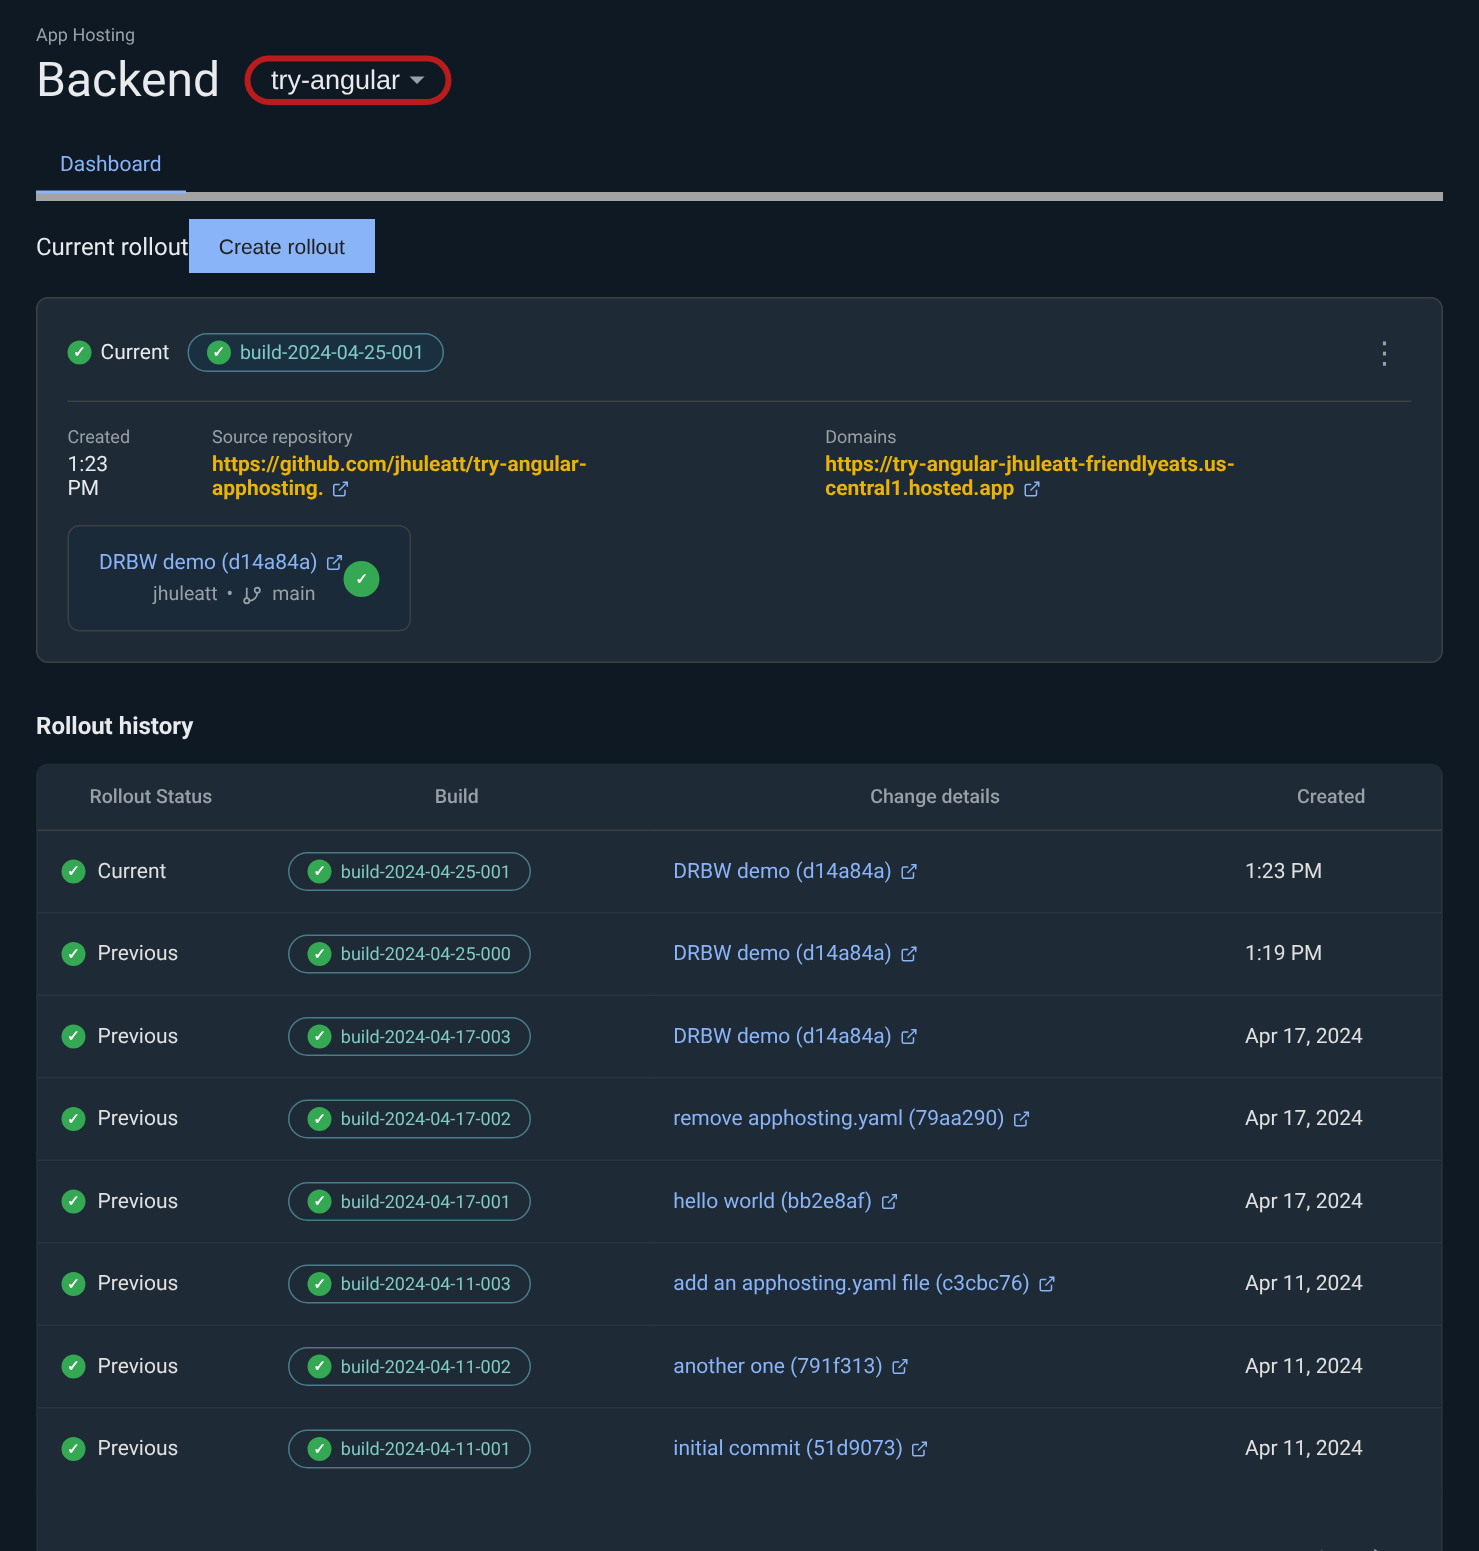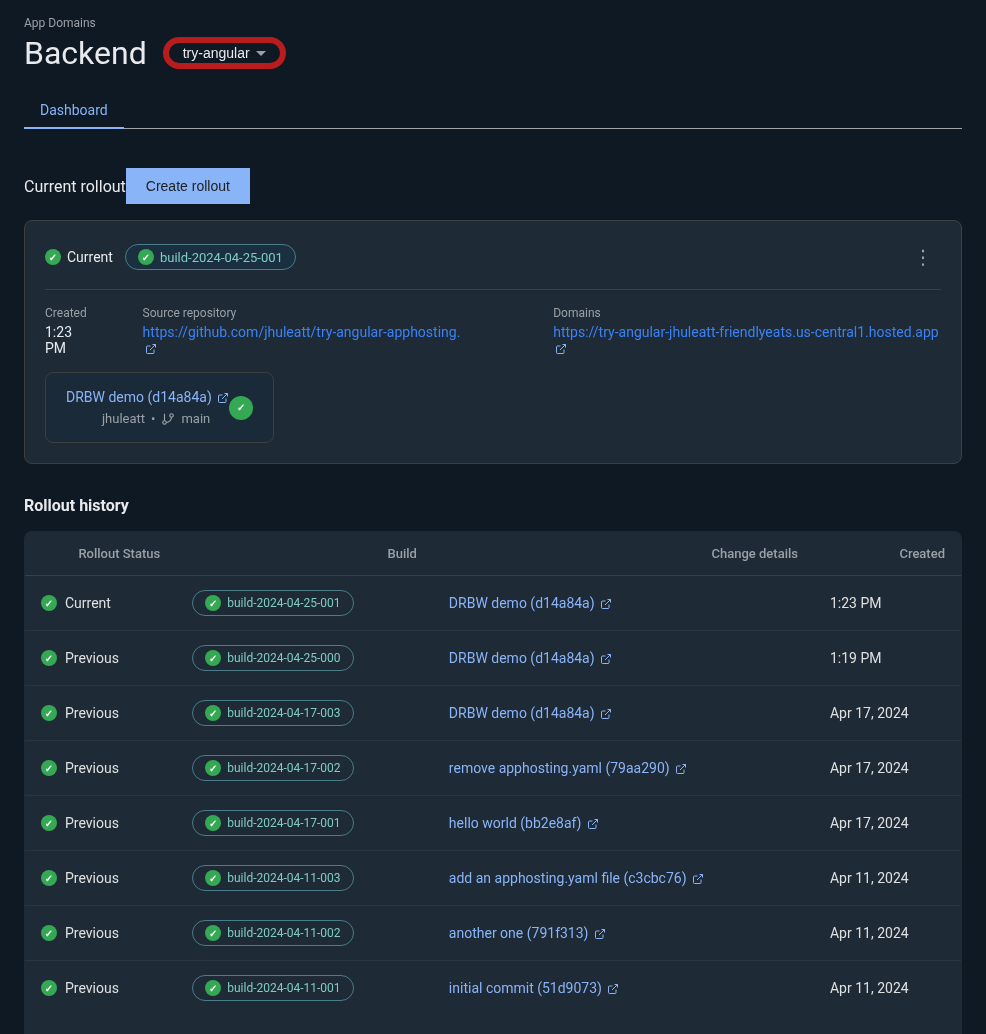--- a/index.html
+++ b/index.html
@@ -29,38 +29,38 @@
     .backend-title {
       font-size: 32px;
       font-weight: 400;
       color: #e8eaed;
     }
     .branch-selector {
       display: flex;
       align-items: center;
       gap: 6px;
       background: transparent;
-      border: 6px solid #b91c1c;
+      border: 4px solid #b91c1c;
       border-radius: 20px;
       padding: 2px 14px;
       color: #e8eaed;
       cursor: pointer;
-      font-size: 14px;
+      font-size: 18px;
     }
     .chevron-down { 
       width: 0; height: 0;
       border-left: 5px solid transparent;
       border-right: 5px solid transparent;
       border-top: 5px solid #9aa0a6;
       display: inline-block;
     }
     .tabs {
       display: flex;
-      border-bottom: 1px solid #a3a3a3;
-      margin-bottom: 39px;
+      border-bottom: 6px solid #a3a3a3;
+      margin-bottom: 12px;
     }
     .tab {
       padding: 10px 16px;
       cursor: pointer;
       color: #9aa0a6;
       font-size: 14px;
       position: relative;
     }
     .tab.active {
       color: #8ab4f8;
@@ -161,23 +161,24 @@
     .meta-label {
       color: #9aa0a6;
       font-size: 12px;
       margin-bottom: 4px;
     }
     .meta-value {
       color: #e8eaed;
       font-size: 14px;
     }
     .meta-link {
-      color: #3b82f6;
+      color: #eab308;
       text-decoration: none;
       font-size: 14px;
+      font-weight: bold;
     }
     .commit-card {
       background: #1a2a38;
       border: 1px solid #3c4043;
       border-radius: 8px;
       padding: 16px 20px;
       display: flex;
       align-items: center;
       justify-content: space-between;
       max-width: 440px;
@@ -206,21 +207,21 @@
       width: 100%;
       border-collapse: collapse;
       background: #1e2a35;
       border-radius: 8px;
       overflow: hidden;
       border: 1px solid #3c4043;
     }
     .history-table th {
       background: #1e2a35;
       padding: 14px 16px;
-      text-align: right;
+      text-align: center;
       font-weight: 500;
       font-size: 13px;
       color: #9aa0a6;
       border-bottom: 1px solid #3c4043;
     }
     .history-table td {
       padding: 14px 16px;
       border-bottom: 1px solid #2a3540;
       font-size: 14px;
       color: #e0e0e0;
@@ -268,21 +269,21 @@
       padding: 4px 8px;
     }
     .nav-btn:disabled { color: #3c4043; cursor: default; }
     .ext-link-svg { display: inline-block; vertical-align: middle; margin-left: 2px; }
   </style>
 </head>
 <body>
 
 <div class="page-container">
 
-  <div class="app-hosting-label">App Domains</div>
+  <div class="app-hosting-label">App Hosting</div>
 
   <div class="backend-header">
     <h1 class="backend-title">Backend</h1>
     <button class="branch-selector">
       <span>try-angular</span>
       <span class="chevron-down"></span>
     </button>
   </div>
 
   <div class="tabs">

